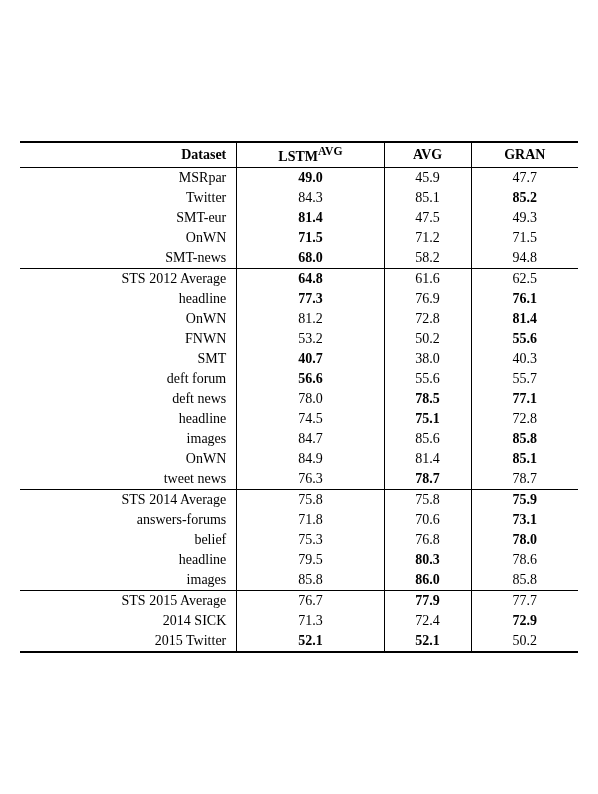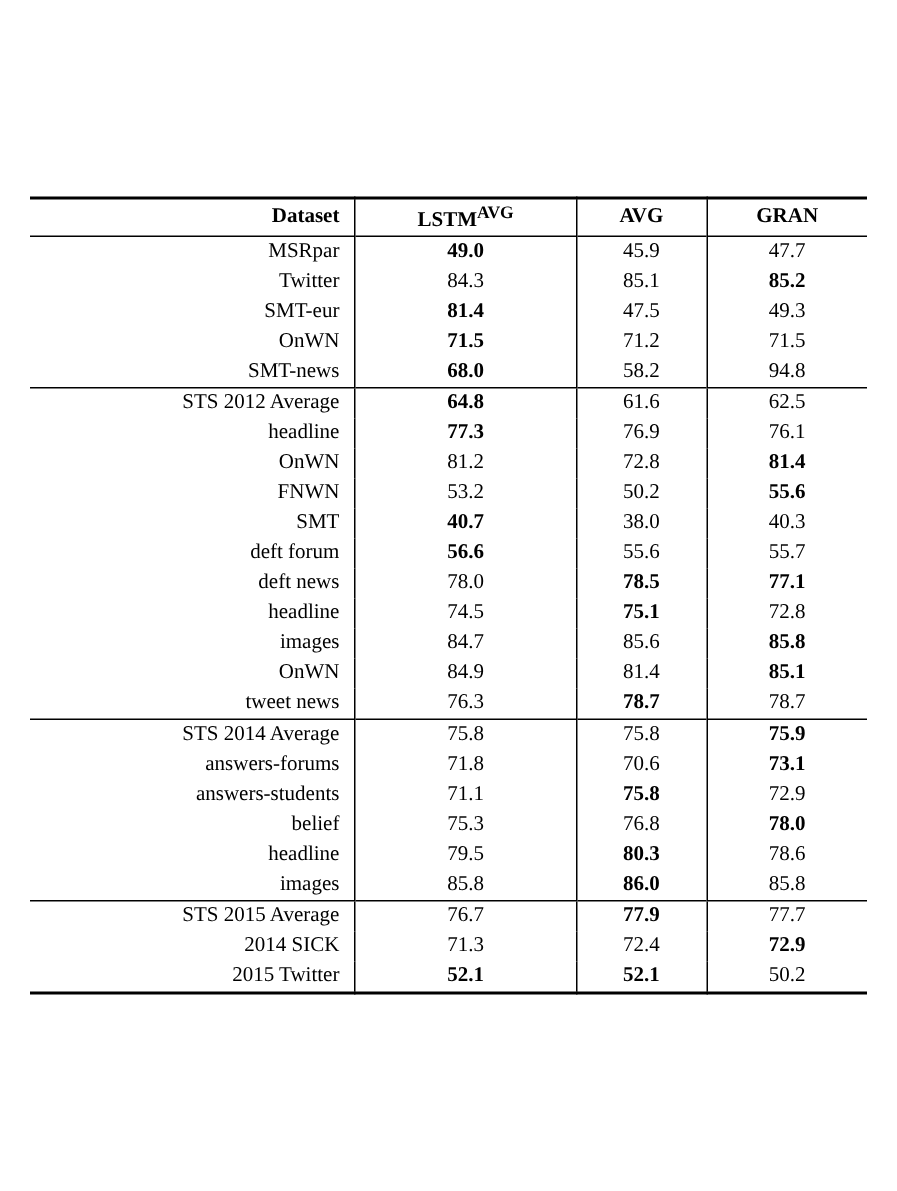--- a/index.html
+++ b/index.html
@@ -84,21 +84,21 @@
         <tr style="border-top: 1px solid rgb(0, 0, 0);">
           <td>STS 2012 Average</td>
           <td style="border-left: 1.5px solid rgb(0, 0, 0);"><b>64.8</b></td>
           <td style="border-left: 1.5px solid rgb(0, 0, 0);">61.6</td>
           <td style="border-left: 1.5px solid rgb(0, 0, 0);">62.5</td>
         </tr>
         <tr>
           <td>headline</td>
           <td style="border-left: 1.5px solid rgb(0, 0, 0);"><b>77.3</b></td>
           <td style="border-left: 1.5px solid rgb(0, 0, 0);">76.9</td>
-          <td style="border-left: 1.5px solid rgb(0, 0, 0);">76.1</td>
+          <td style="border-left: 1.5px solid rgb(0, 0, 0); font-weight: bold;">76.1</td>
         </tr>
         <tr>
           <td>OnWN</td>
           <td style="border-left: 1.5px solid rgb(0, 0, 0);">81.2</td>
           <td style="border-left: 1.5px solid rgb(0, 0, 0);">72.8</td>
           <td style="border-left: 1.5px solid rgb(0, 0, 0);"><b>81.4</b></td>
         </tr>
         <tr>
           <td>FNWN</td>
           <td style="border-left: 1.5px solid rgb(0, 0, 0);">53.2</td>
@@ -153,26 +153,20 @@
           <td style="border-left: 1.5px solid rgb(0, 0, 0);">75.8</td>
           <td style="border-left: 1.5px solid rgb(0, 0, 0);"><b>75.9</b></td>
         </tr>
         <tr>
           <td>answers-forums</td>
           <td style="border-left: 1.5px solid rgb(0, 0, 0);">71.8</td>
           <td style="border-left: 1.5px solid rgb(0, 0, 0);">70.6</td>
           <td style="border-left: 1.5px solid rgb(0, 0, 0);"><b>73.1</b></td>
         </tr>
         <tr>
-          <td>answers-students</td>
-          <td style="border-left: 1.5px solid rgb(0, 0, 0);">71.1</td>
-          <td style="border-left: 1.5px solid rgb(0, 0, 0);"><b>75.8</b></td>
-          <td style="border-left: 1.5px solid rgb(0, 0, 0);">72.9</td>
-        </tr>
-        <tr>
           <td>belief</td>
           <td style="border-left: 1.5px solid rgb(0, 0, 0);">75.3</td>
           <td style="border-left: 1.5px solid rgb(0, 0, 0);">76.8</td>
           <td style="border-left: 1.5px solid rgb(0, 0, 0);"><b>78.0</b></td>
         </tr>
         <tr>
           <td>headline</td>
           <td style="border-left: 1.5px solid rgb(0, 0, 0);">79.5</td>
           <td style="border-left: 1.5px solid rgb(0, 0, 0);"><b>80.3</b></td>
           <td style="border-left: 1.5px solid rgb(0, 0, 0);">78.6</td>

